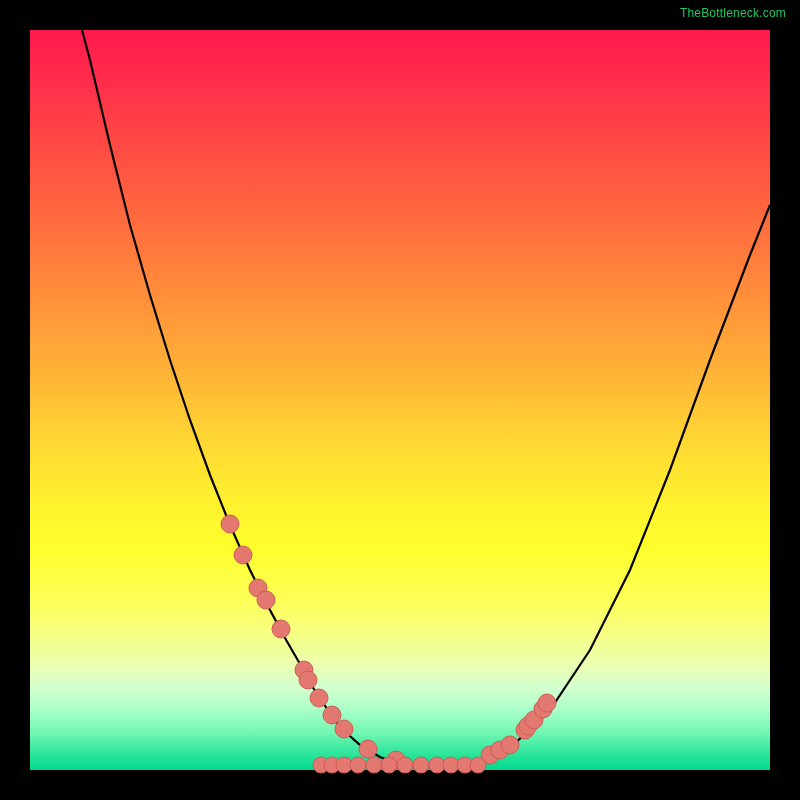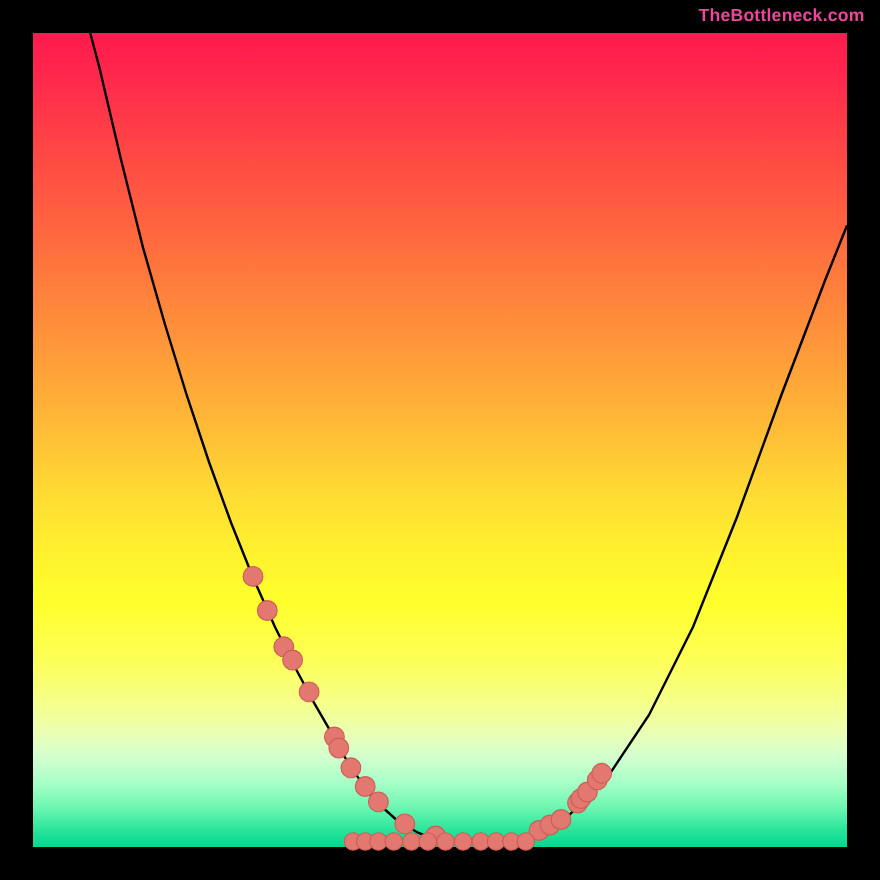--- a/index.html
+++ b/index.html
@@ -48,23 +48,23 @@
     left: 30px;
     top: 30px;
     width: 740px;
     height: 740px;
     overflow: visible;
   }
   .watermark {
     position: absolute;
     top: 6px;
     right: 14px;
-    color: #ec4899;
-    font-size: 16px;
-    font-weight: 700;
+    color: #22c55e;
+    font-size: 12px;
+    font-weight: 400;
     letter-spacing: 0.2px;
     user-select: none;
   }
 </style>
 </head>
 <body>
 
 <div class="frame">
   <div class="plot-bg"></div>
 

